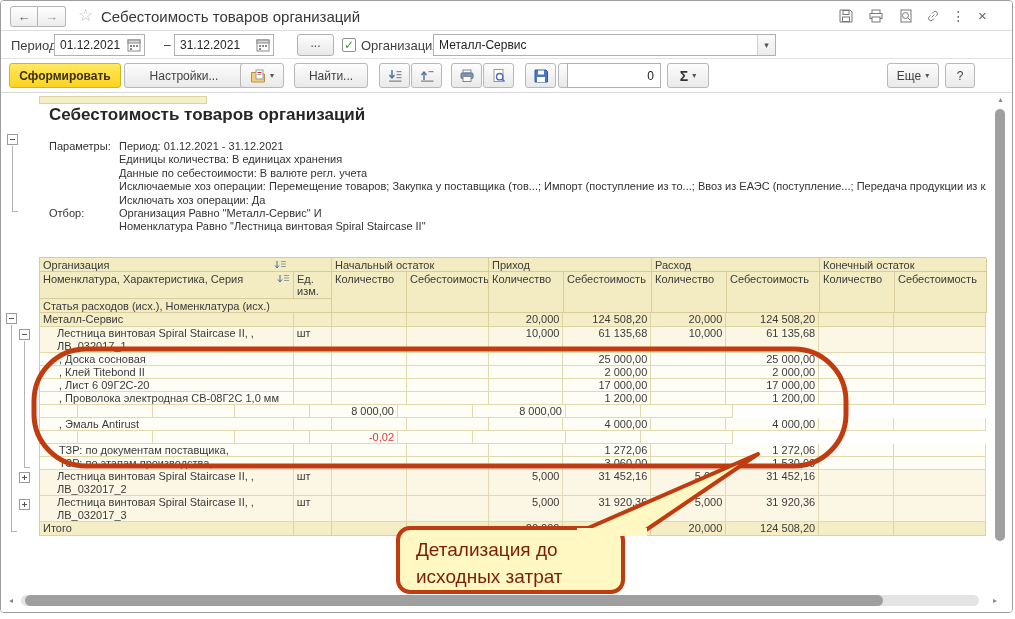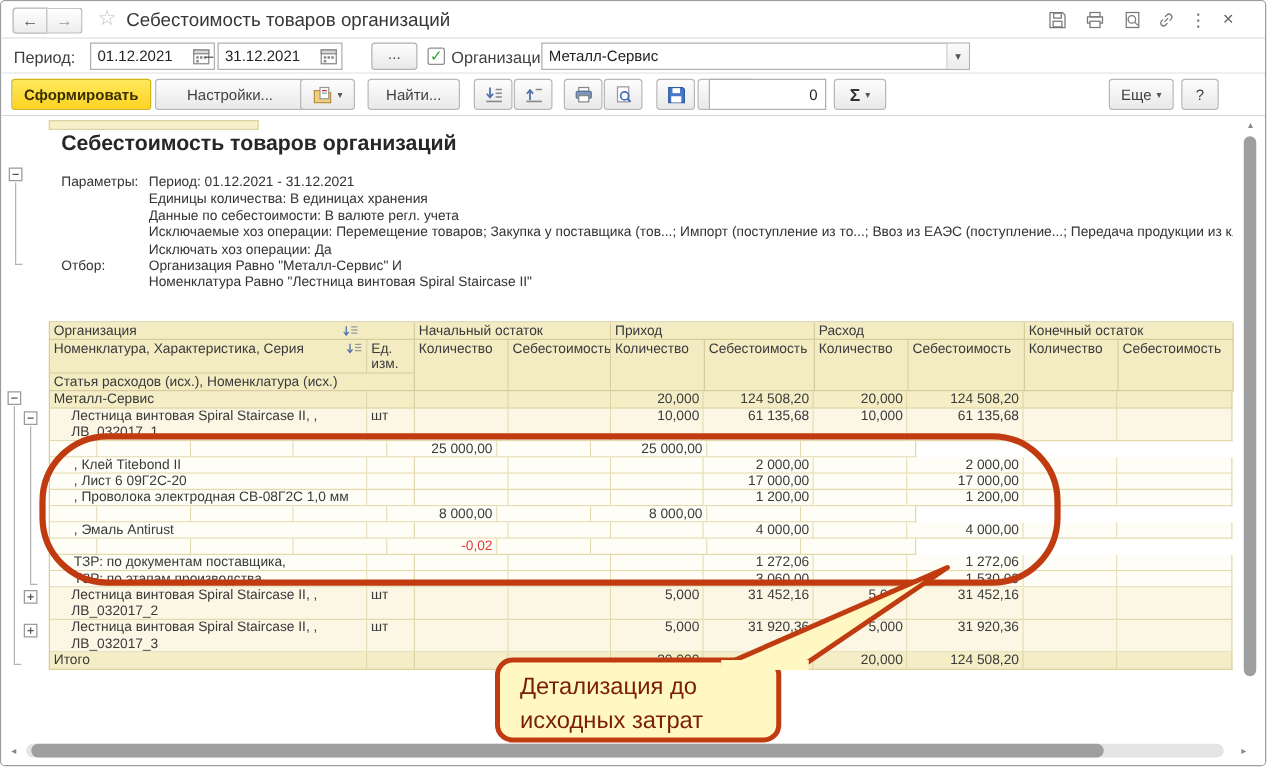--- a/index.html
+++ b/index.html
@@ -138,21 +138,21 @@
           <path d="M7 5.5 L8.5 4 a2.3 2.3 0 0 1 3.3 3.3 L10.5 8.5" fill="none" stroke="#777"></path>
           <path d="M9 10.5 L7.5 12 a2.3 2.3 0 0 1 -3.3-3.3 L5.5 7.5" fill="none" stroke="#777"></path>
         </svg>
     </div>
     <div class="hicon dots-ic" style="left:949px">⋮</div>
     <div class="hicon close-ic" style="left:973px">×</div>
   </div>
 
   <div class="filter-bar">
     <div class="flabel" style="left:10px">Период:</div>
-    <div class="dfield" style="left:71px;width:100px">
+    <div class="dfield" style="left:53px;width:91px">
       <span>01.12.2021</span>
       <span class="cal">
         <svg viewBox="0 0 14 14">
             <rect x="1" y="2" width="12" height="11" fill="#fff" stroke="#888"></rect>
             <rect x="1" y="2" width="12" height="3" fill="#d8d8d8" stroke="#888"></rect>
             <rect x="3" y="7" width="2" height="2" fill="#888"></rect>
             <rect x="6" y="7" width="2" height="2" fill="#888"></rect>
             <rect x="9" y="7" width="2" height="2" fill="#888"></rect>
             <rect x="3" y="10" width="2" height="2" fill="#888"></rect>
           </svg>
@@ -356,20 +356,21 @@
             <div class="cell c-val" style="width: 75px;"></div>
             <div class="cell c-val" style="width: 82px;"></div>
             <div class="cell c-val" style="width: 75px;">10,000</div>
             <div class="cell c-val" style="width: 88px;">61 135,68</div>
             <div class="cell c-val" style="width: 75px;">10,000</div>
             <div class="cell c-val" style="width: 93px;">61 135,68</div>
             <div class="cell c-val" style="width: 75px;"></div>
             <div class="cell c-val" style="width: 92px;"></div>
           </div>
           <div class="trow detail">
+            <div class="cell c-name lvl2">, Доска сосновая</div>
             <div class="cell c-um"></div>
             <div class="cell c-val" style="width: 75px;"></div>
             <div class="cell c-val" style="width: 82px;"></div>
             <div class="cell c-val" style="width: 75px;"></div>
             <div class="cell c-val" style="width: 88px;">25 000,00</div>
             <div class="cell c-val" style="width: 75px;"></div>
             <div class="cell c-val" style="width: 93px;">25 000,00</div>
             <div class="cell c-val" style="width: 75px;"></div>
             <div class="cell c-val" style="width: 92px;"></div>
           </div>

